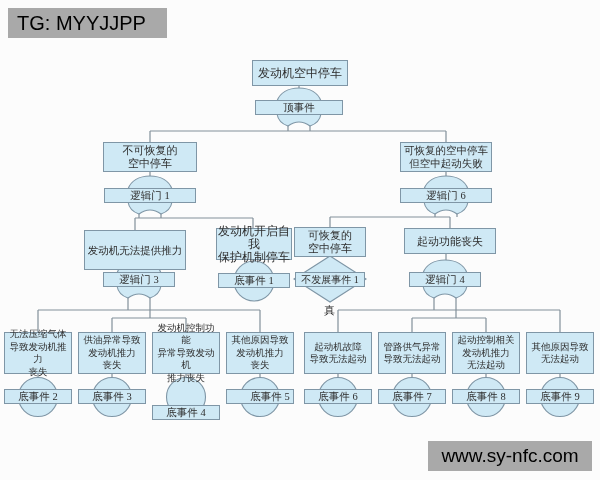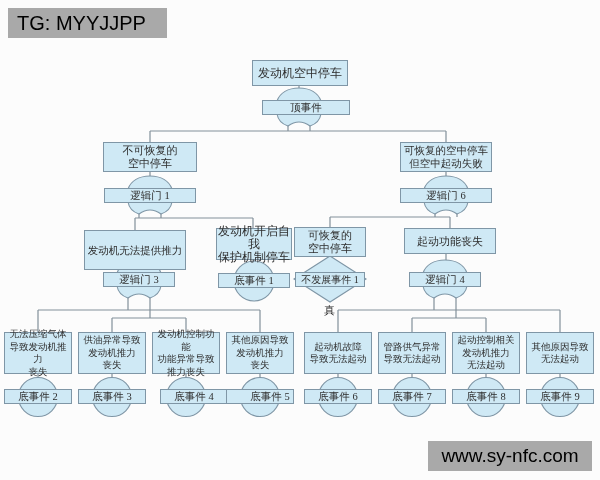--- a/index.html
+++ b/index.html
@@ -102,21 +102,21 @@
       <circle cx="560" cy="397" r="19.5"></circle>
 
       <polygon points="330,256 366,279 330,302 294,279"></polygon>
     </g>
   </svg>
 
   <div class="badge" style="left:8px;top:8px;width:150px;height:30px;padding-left:9px;font-size:20px;">TG: MYYJJPP</div>
   <div class="badge" style="left:428px;top:441px;width:164px;height:30px;justify-content:center;font-size:19px;">www.sy-nfc.com</div>
 
   <div class="node evt" style="left:252px;top:60px;width:96px;height:26px;font-size:12px;">发动机空中停车</div>
-  <div class="node bar" style="left:262px;top:100px;width:88px;">顶事件</div>
+  <div class="node bar" style="left:255px;top:100px;width:88px;">顶事件</div>
 
   <div class="node evt" style="left:103px;top:142px;width:94px;height:30px;">不可恢复的
 空中停车</div>
   <div class="node bar" style="left:104px;top:188px;width:92px;">逻辑门 1</div>
 
   <div class="node evt" style="left:400px;top:142px;width:92px;height:30px;font-size:10.5px;">可恢复的空中停车
 但空中起动失败</div>
   <div class="node bar" style="left:400px;top:188px;width:92px;">逻辑门 6</div>
 
   <div class="node evt" style="left:84px;top:230px;width:102px;height:40px;font-size:10.5px;">发动机无法提供推力</div>
@@ -134,37 +134,37 @@
   <div class="node evt" style="left:404px;top:228px;width:92px;height:26px;">起动功能丧失</div>
   <div class="node bar" style="left:409px;top:272px;width:72px;">逻辑门 4</div>
 
   <div class="node leaf" style="left:4px;">无法压缩气体
 导致发动机推力
 丧失</div>
   <div class="node leaf" style="left:78px;">供油异常导致
 发动机推力
 丧失</div>
   <div class="node leaf" style="left:152px;">发动机控制功能
-功能异常导致
+异常导致发动机
 推力丧失</div>
   <div class="node leaf" style="left:226px;">其他原因导致
 发动机推力
 丧失</div>
   <div class="node leaf" style="left:304px;">起动机故障
 导致无法起动</div>
   <div class="node leaf" style="left:378px;">管路供气异常
 导致无法起动</div>
   <div class="node leaf" style="left:452px;">起动控制相关
 发动机推力
 无法起动</div>
   <div class="node leaf" style="left:526px;">其他原因导致
 无法起动</div>
 
   <div class="node bar leafbar" style="left:4px;">底事件 2</div>
   <div class="node bar leafbar" style="left:78px;">底事件 3</div>
-  <div class="node bar leafbar" style="left:160px;">底事件 4</div>
+  <div class="node bar leafbar" style="left:152px;margin-top:16px;">底事件 4</div>
   <div class="node bar leafbar" style="left:226px;padding-left:20px;">底事件 5</div>
   <div class="node bar leafbar" style="left:304px;">底事件 6</div>
   <div class="node bar leafbar" style="left:378px;">底事件 7</div>
   <div class="node bar leafbar" style="left:452px;">底事件 8</div>
   <div class="node bar leafbar" style="left:526px;">底事件 9</div>
 
 </div>
 
 </body></html>

